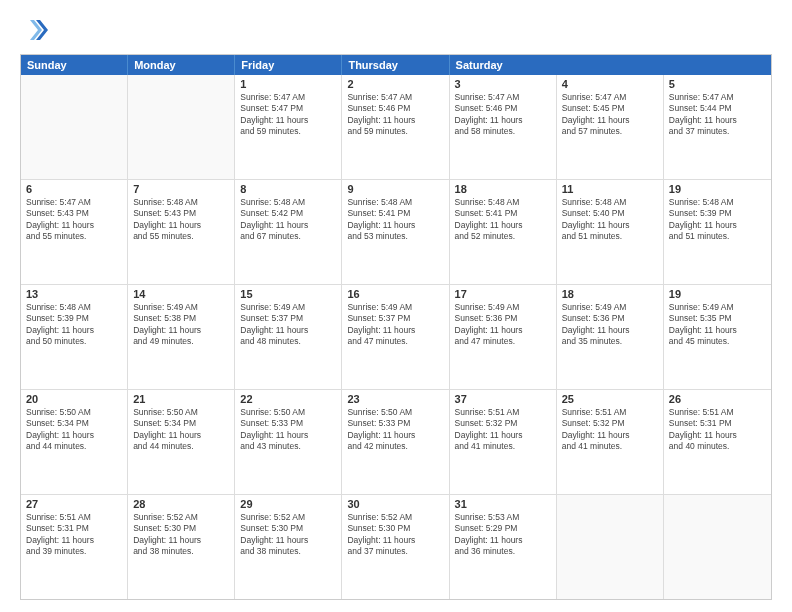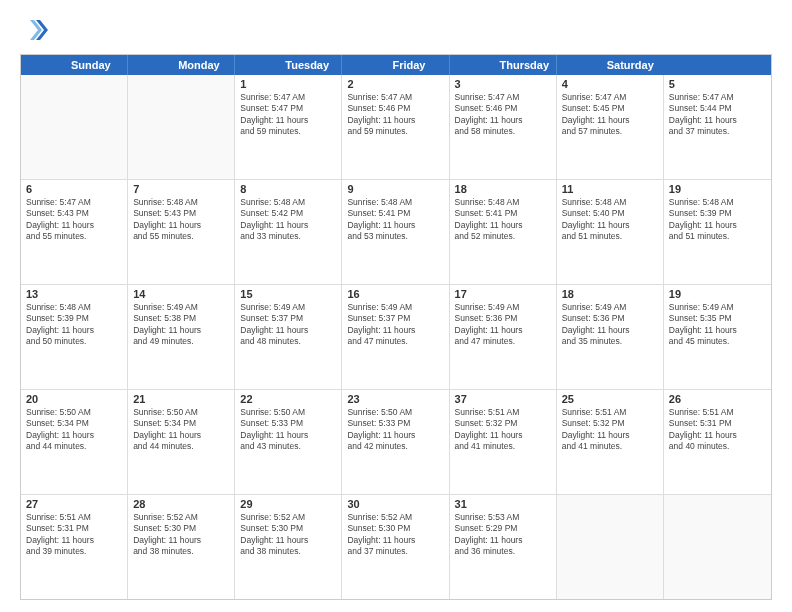--- a/index.html
+++ b/index.html
@@ -63,21 +63,20 @@
       grid-template-columns: repeat(7, 1fr);
       background: #2a6bbf;
     }
     .cal-header-cell {
       color: #fff;
       font-size: 11px;
       font-weight: bold;
       padding: 4px 6px;
       text-align: left;
       border-right: 1px solid #4a8bcf;
-      margin-left: 44px;
     }
     .cal-header-cell:last-child { border-right: none; }
     .cal-body {
       flex: 1;
       display: flex;
       flex-direction: column;
     }
     .cal-row {
       display: grid;
       grid-template-columns: repeat(7, 1fr);
@@ -126,21 +125,20 @@
     <div class="title-block">
       <div class="month-title"></div>
       <div class="location"></div>
     </div>
   </div>
 
   <div class="calendar">
     <div class="cal-header">
     <div class="cal-header-cell">Sunday</div>
         <div class="cal-header-cell">Monday</div>
-        <div class="cal-header-cell">Tuesday</div>
         <div class="cal-header-cell">Friday</div>
         <div class="cal-header-cell">Thursday</div>
         <div class="cal-header-cell">Saturday</div>
       </div>
     <div class="cal-body">
     <div class="cal-row">
           <div class="cal-cell empty"></div>
           <div class="cal-cell empty"></div>
           <div class="cal-cell">
             <div class="day-num">1</div>
@@ -191,21 +189,21 @@
             <div class="cell-text">Sunrise: 5:48 AM</div>
             <div class="cell-text">Sunset: 5:43 PM</div>
             <div class="cell-text">Daylight: 11 hours</div>
             <div class="cell-text">and 55 minutes.</div>
           </div>
           <div class="cal-cell">
             <div class="day-num">8</div>
             <div class="cell-text">Sunrise: 5:48 AM</div>
             <div class="cell-text">Sunset: 5:42 PM</div>
             <div class="cell-text">Daylight: 11 hours</div>
-            <div class="cell-text">and 33 minutes.</div>
+            <div class="cell-text">and 67 minutes.</div>
           </div>
           <div class="cal-cell">
             <div class="day-num">9</div>
             <div class="cell-text">Sunrise: 5:48 AM</div>
             <div class="cell-text">Sunset: 5:41 PM</div>
             <div class="cell-text">Daylight: 11 hours</div>
             <div class="cell-text">and 53 minutes.</div>
           </div>
           <div class="cal-cell">
             <div class="day-num">18</div>

